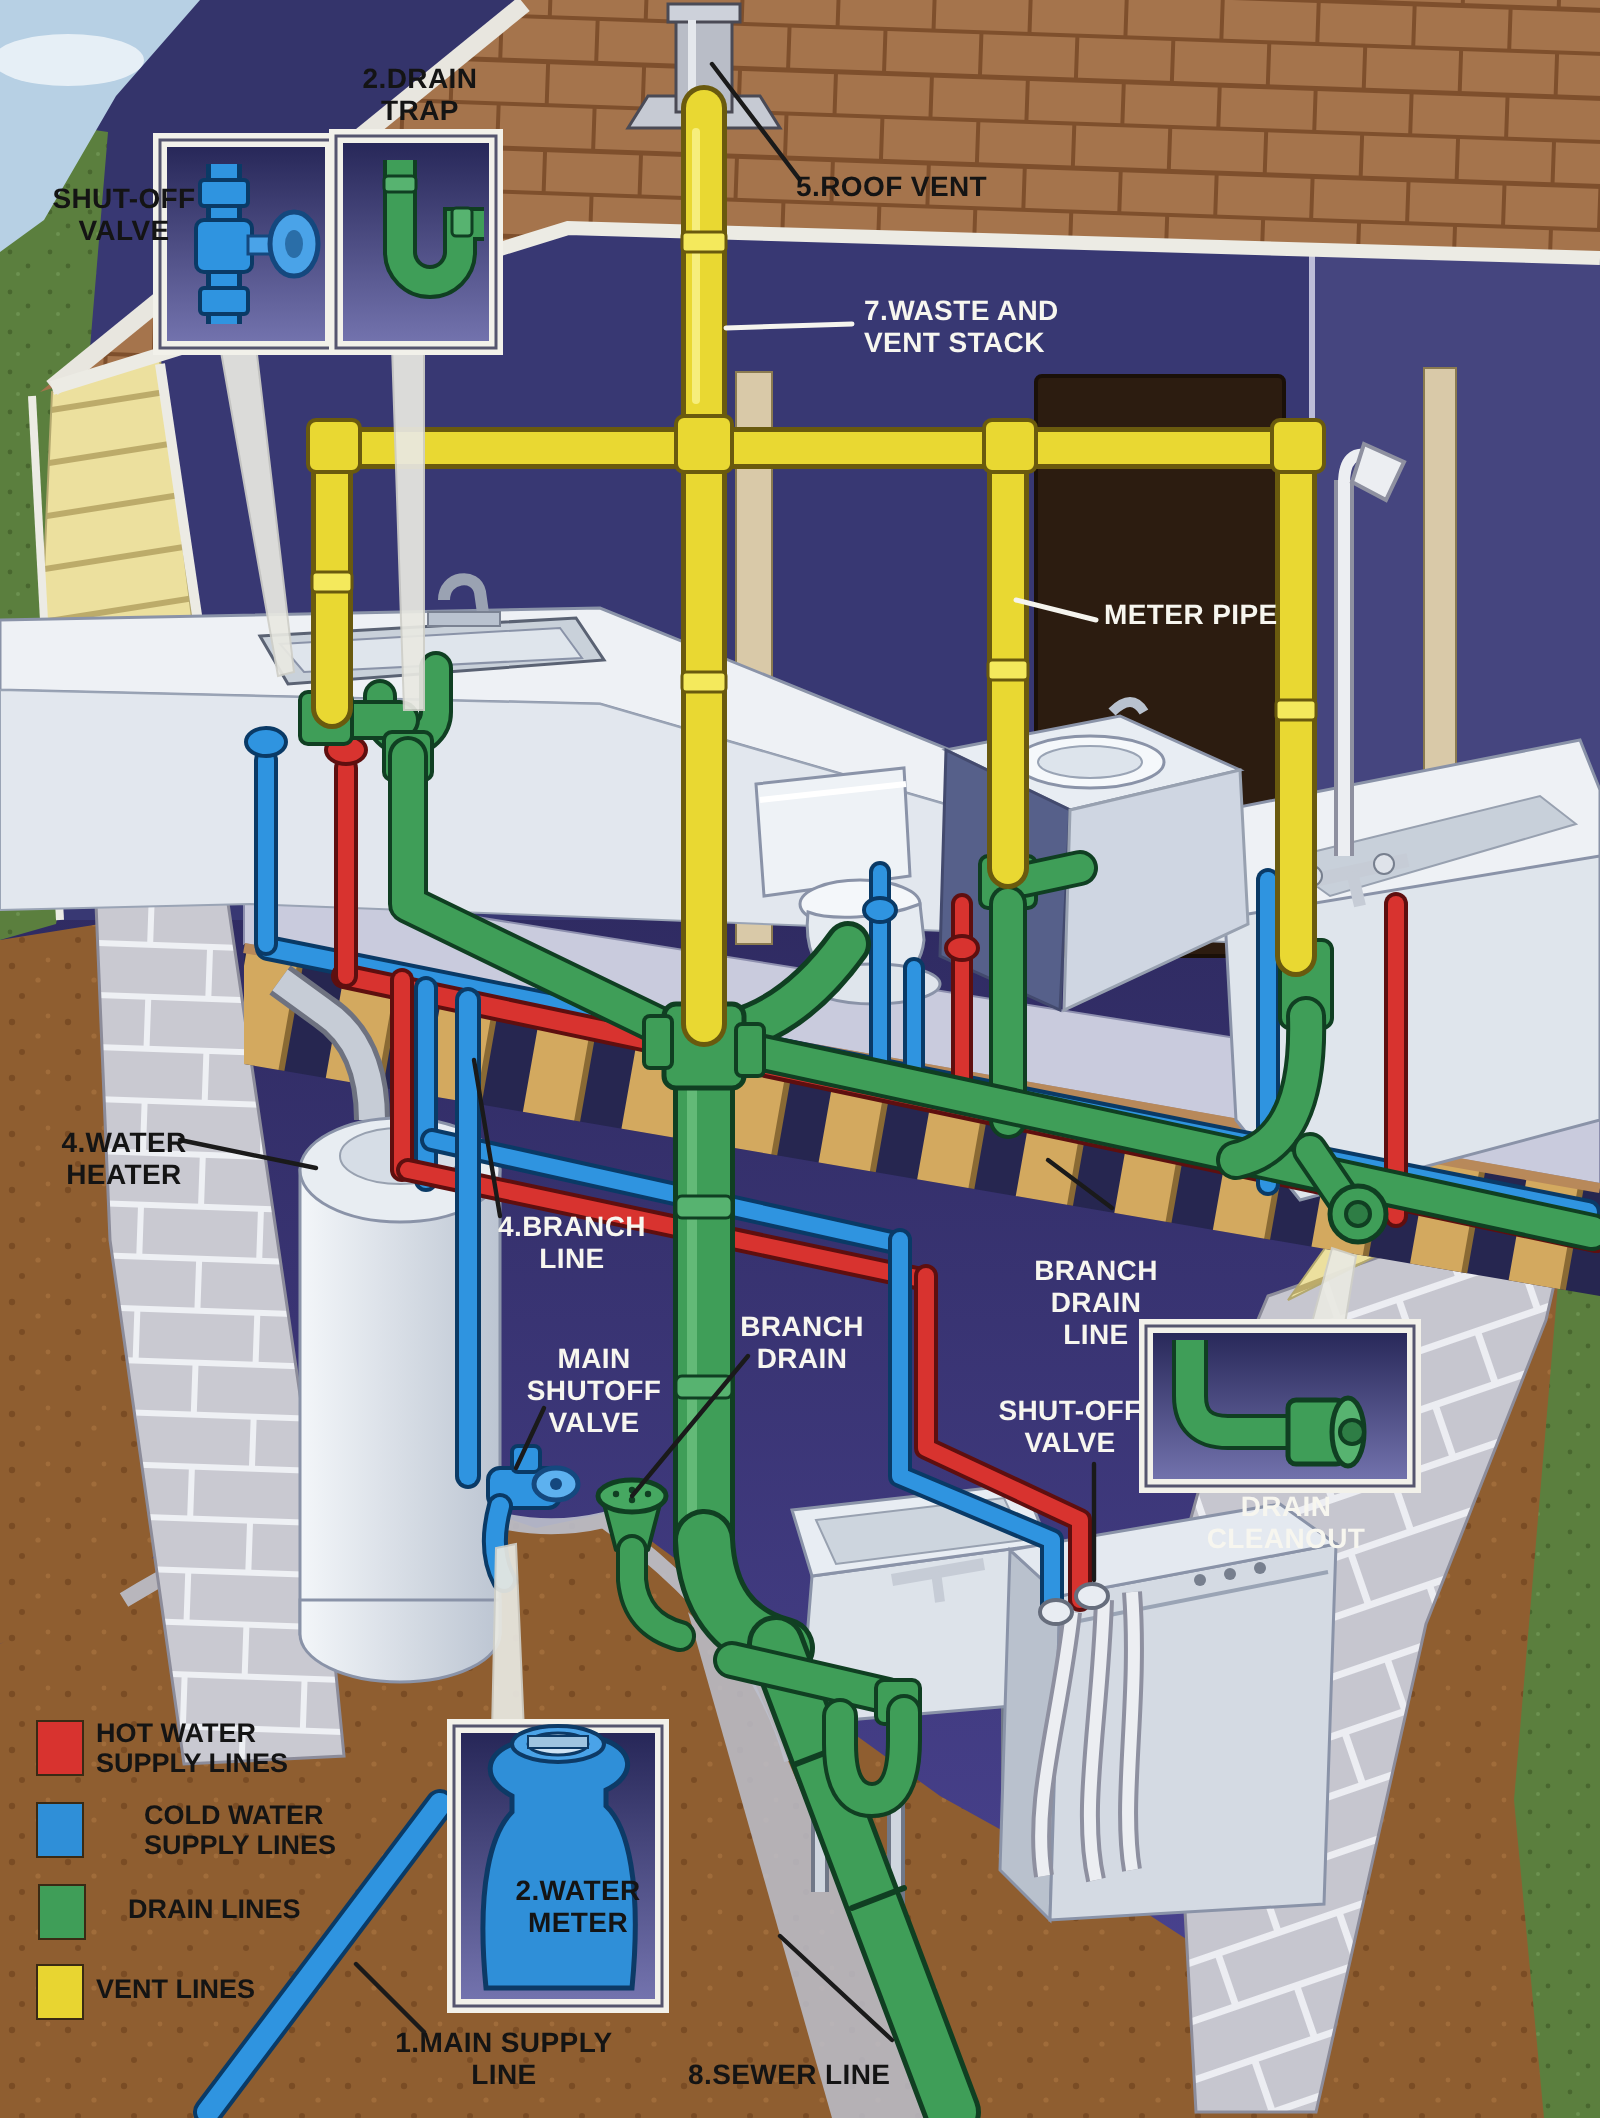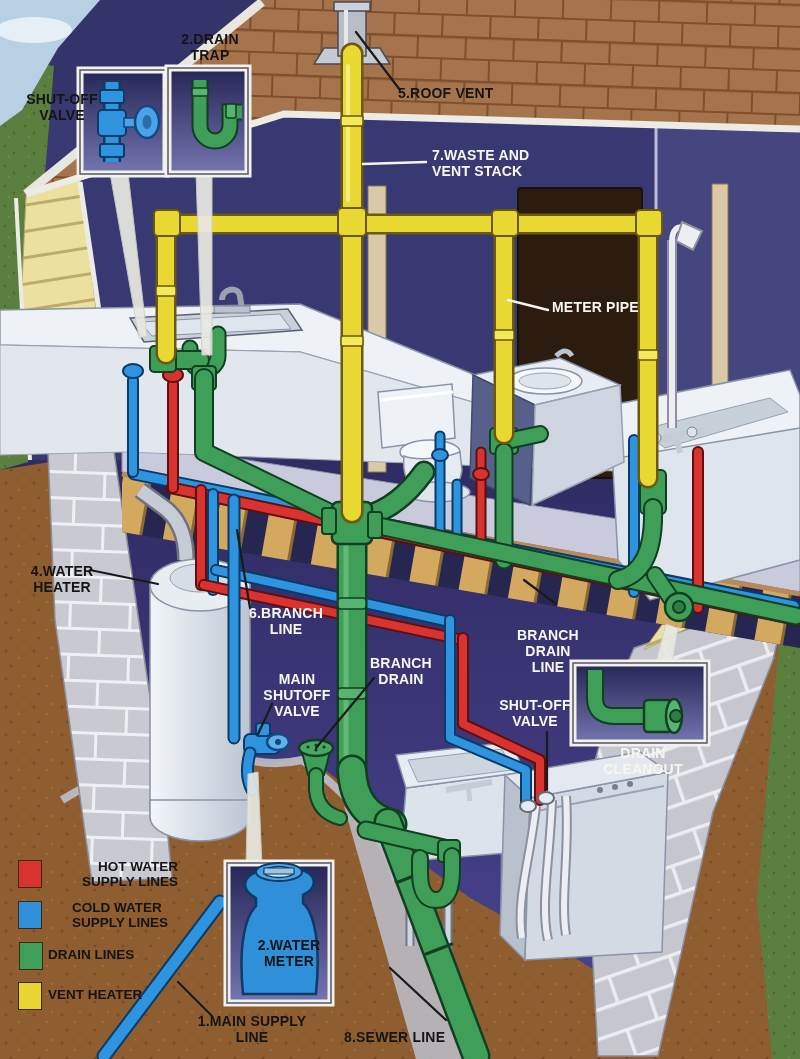--- a/index.html
+++ b/index.html
@@ -447,21 +447,21 @@
 <div class="lbl lk ctr" style="left:6px;top:92px;width:112px;">SHUT-OFF
 VALVE</div>
 <div class="lbl lk ctr" style="left:158px;top:32px;width:104px;">2.DRAIN
 TRAP</div>
 <div class="lbl lk" style="left:398px;top:86px;width:120px;">5.ROOF VENT</div>
 <div class="lbl lw" style="left:432px;top:148px;width:130px;">7.WASTE AND
 VENT STACK</div>
 <div class="lbl lw" style="left:552px;top:300px;width:100px;">METER PIPE</div>
 <div class="lbl lk ctr" style="left:20px;top:544px;width:84px;margin-top:20px;">4.WATER
 HEATER</div>
-<div class="lbl lw ctr" style="left:246px;top:606px;width:80px;">6.BRANCH
+<div class="lbl lw ctr" style="left:246px;top:606px;width:80px;">4.BRANCH
 LINE</div>
 <div class="lbl lw ctr" style="left:250px;top:656px;width:94px;margin-top:16px;">MAIN
 SHUTOFF
 VALVE</div>
 <div class="lbl lw ctr" style="left:366px;top:656px;width:70px;">BRANCH
 DRAIN</div>
 <div class="lbl lw ctr" style="left:508px;top:604px;width:80px;margin-top:24px;">BRANCH
 DRAIN
 LINE</div>
 <div class="lbl lw ctr" style="left:492px;top:698px;width:86px;">SHUT-OFF
@@ -469,24 +469,24 @@
 <div class="lbl lw ctr" style="left:596px;top:746px;width:94px;">DRAIN
 CLEANOUT</div>
 <div class="lbl lk ctr" style="left:246px;top:938px;width:86px;">2.WATER
 METER</div>
 <div class="lbl lk ctr" style="left:176px;top:1014px;width:152px;">1.MAIN SUPPLY
 LINE</div>
 <div class="lbl lk" style="left:344px;top:1030px;width:140px;">8.SEWER LINE</div>
 
 <div>
   <div class="legend-swatch" style="left: 18px; top: 860px; background-color: rgb(216, 51, 47);"></div>
-  <div class="legend-item-label" style="left:48px;top:859px;width:130px;text-align:right;">HOT WATER
+  <div class="legend-item-label" style="left:48px;top:859px;width:130px;">HOT WATER
 SUPPLY LINES</div>
   <div class="legend-swatch" style="left: 18px; top: 901px; background-color: rgb(47, 143, 216);"></div>
   <div class="legend-item-label" style="left:48px;top:900px;width:130px;margin-left:24px;">COLD WATER
 SUPPLY LINES</div>
   <div class="legend-swatch" style="left: 19px; top: 942px; background-color: rgb(63, 158, 88);"></div>
-  <div class="legend-item-label" style="left:48px;top:947px;width:130px;">DRAIN LINES</div>
+  <div class="legend-item-label" style="left:64px;top:947px;width:130px;">DRAIN LINES</div>
   <div class="legend-swatch" style="left: 18px; top: 982px; background-color: rgb(232, 213, 49);"></div>
-  <div class="legend-item-label" style="left:48px;top:987px;width:130px;">VENT HEATER</div>
+  <div class="legend-item-label" style="left:48px;top:987px;width:130px;">VENT LINES</div>
 </div>
 
 </div>
 
 </body></html>

